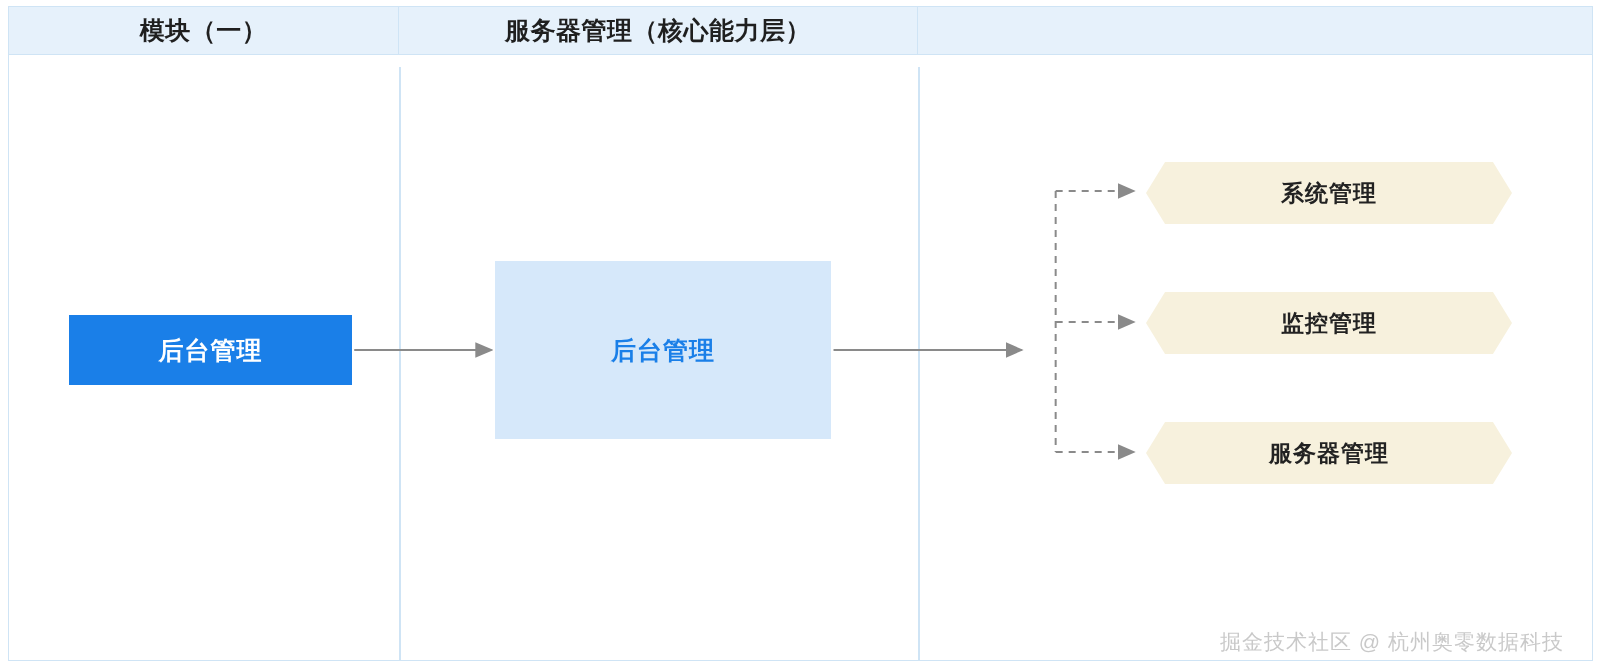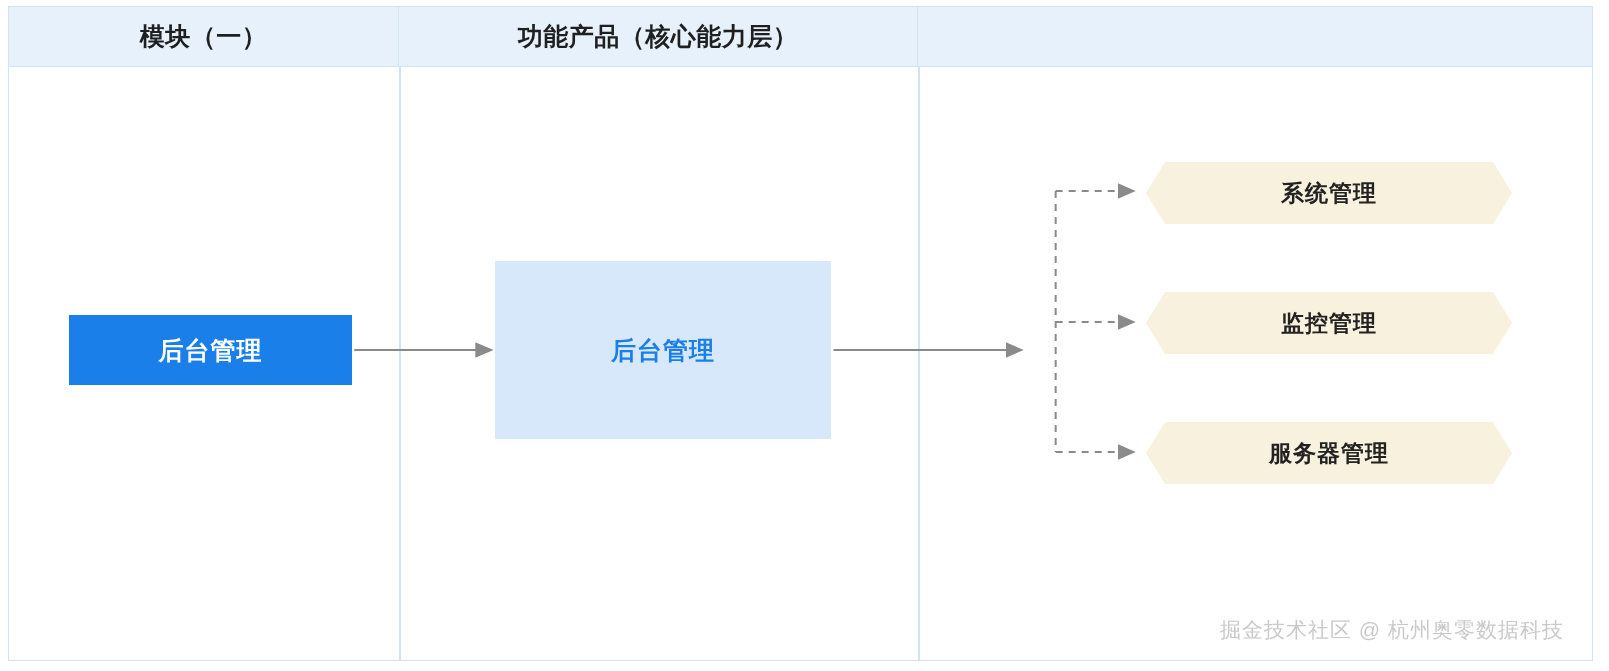--- a/index.html
+++ b/index.html
@@ -30,21 +30,21 @@
     box-sizing: border-box;
     background: #ffffff;
   }
 
   
   .header-row {
     position: absolute;
     left: 0;
     top: 0;
     right: 0;
-    height: 60px;
+    height: 48px;
     display: flex;
     background: #e6f1fb;
     border-bottom: 1.5px solid #cfe4f5;
     box-sizing: border-box;
   }
   .header-cell {
     display: flex;
     align-items: center;
     justify-content: center;
     height: 100%;
@@ -140,37 +140,37 @@
     top: 0;
     width: 100%;
     height: 100%;
     pointer-events: none;
   }
 
   
   .watermark {
     position: absolute;
     right: 28px;
-    bottom: 16px;
+    bottom: 4px;
     font-size: 21px;
     color: #c9c9c9;
     letter-spacing: 1px;
     white-space: nowrap;
     margin-top: 20px;
   }
 </style>
 </head>
 <body>
 
 <div class="canvas">
   <div class="frame">
 
     <div class="header-row">
       <div class="header-cell c1">模块（一）</div>
-      <div class="header-cell c2">功能产品（核心能力层）</div>
+      <div class="header-cell c2">服务器管理（核心能力层）</div>
     </div>
 
     <div class="vdiv v1"></div>
     <div class="vdiv v2"></div>
 
     <div class="body-area">
 
       <svg class="connectors" viewBox="0 0 1582 593" preserveAspectRatio="none">
         <defs>
           <marker id="arrowSolid" markerWidth="9" markerHeight="9" refX="8" refY="4.5" orient="auto" markerUnits="strokeWidth">

